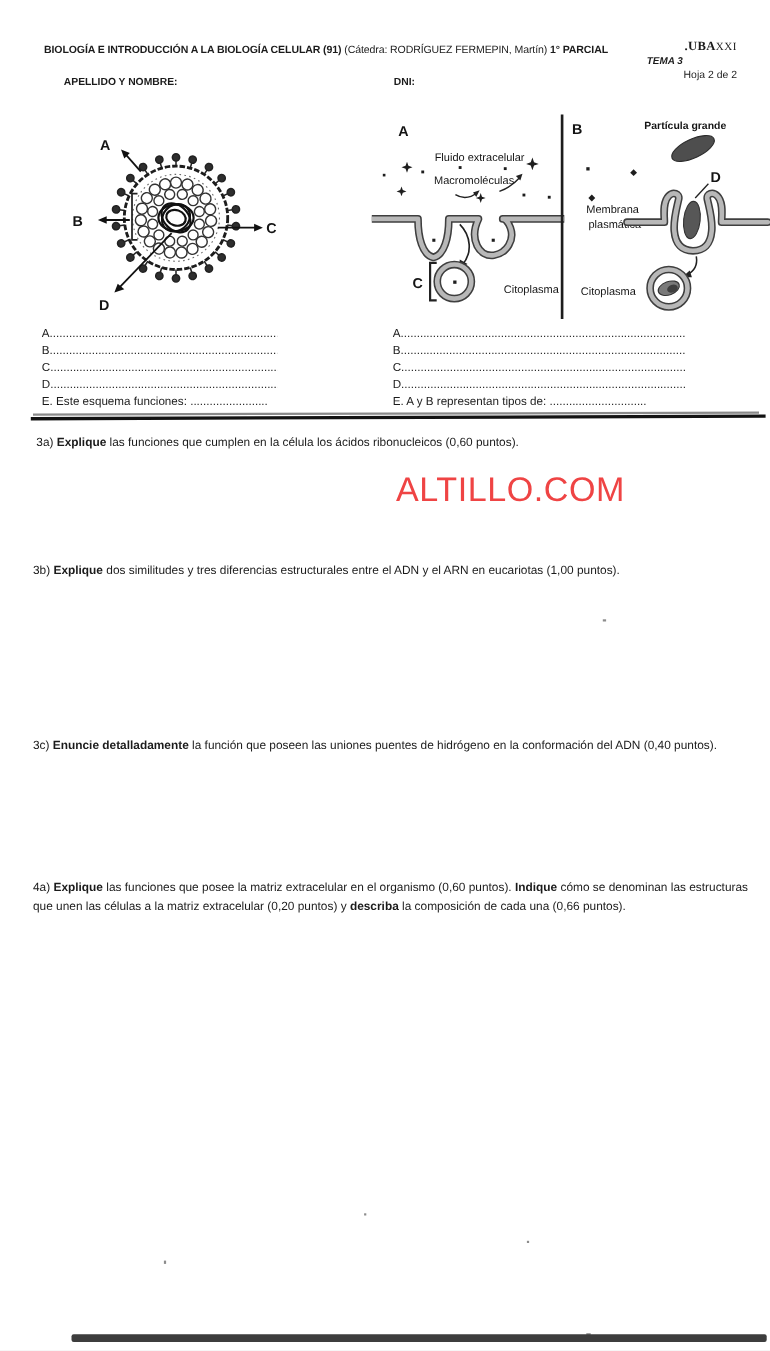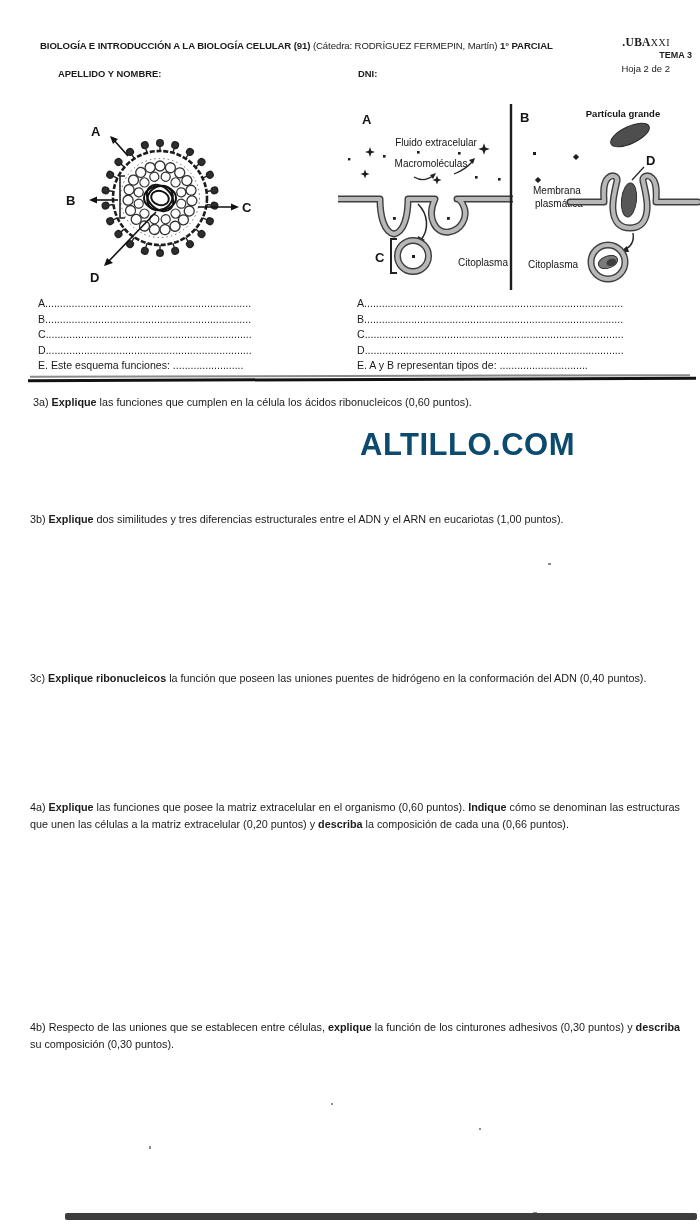--- a/index.html
+++ b/index.html
@@ -5,36 +5,36 @@
   html,body{margin:0;padding:0;background:#e8e8e8;}
   .page{position:relative;width:700px;height:1228px;background:#ffffff;
         font-family:"Liberation Sans",sans-serif;color:#1b1b1b;overflow:hidden;}
   .abs{position:absolute;}
   .b{font-weight:bold;}
   
   .title{left:40px;top:40px;font-size:9.6px;letter-spacing:-0.1px;white-space:nowrap;}
   .brand{left:598px;top:34px;width:72px;text-align:right;line-height:13px;font-family:Liberation Serif, serif;}
   .brand .uba{font-size:11.5px;font-weight:bold;letter-spacing:0.3px;}
   .brand .xxi{font-size:10px;letter-spacing:0.5px;}
-  .tema{left:620px;top:50px;width:72px;text-align:right;font-size:9px;font-weight:bold;}
+  .tema{left:588px;top:50px;width:72px;font-size:9px;font-weight:bold;font-style:italic;}
   .hoja{left:598px;top:63px;width:72px;text-align:right;font-size:9.5px;}
   .idrow{top:68px;font-size:9.4px;font-weight:bold;}
   
   .q2p{left:33px;top:86px;width:664px;font-size:10.8px;line-height:15px;text-align:justify;}
   
   .ansline{height:15.6px;overflow:hidden;white-space:nowrap;font-size:10.6px;}
   .anscol-l{left:38px;top:297px;width:214px;}
   .anscol-r{left:357px;top:297px;width:266px;}
   
   .sep1{left:30px;top:375px;width:660px;height:1.5px;background:#8a8a8a;transform:rotate(-0.15deg);}
   .sep2{left:28px;top:377.5px;width:668px;height:3px;background:#121212;transform:rotate(-0.2deg);}
   
   .q{font-size:10.8px;line-height:16.5px;}
   .q3a{left:33px;top:394px;width:650px;}
-  .wm{left:360px;top:427px;font-size:31px;font-weight:700;letter-spacing:0.5px;color:#0c4a6e;}
+  .wm{left:360px;top:427px;font-size:31px;font-weight:400;letter-spacing:0.5px;color:#ef4444;}
   .q3b{left:30px;top:511px;width:660px;}
   .q3c{left:30px;top:670px;width:668px;}
   .q4a{left:30px;top:799px;width:650px;text-align:justify;}
   .q4b{left:30px;top:1019px;width:650px;text-align:justify;}
   .speck{background:#8c8c8c;}
   .botbar{left:65px;top:1213px;width:632px;height:7px;background:#3d3d3d;border-radius:2px;}
   svg text{font-family:"Liberation Sans",sans-serif;fill:#141414;}
   svg .dlab{font-size:13px;font-weight:bold;}
   svg .dtxt{font-size:10px;}
   svg .dtxt-b{font-size:9.5px;font-weight:bold;}
@@ -383,30 +383,27 @@
     <span>3a) </span><span class="b">Explique</span><span> las funciones que cumplen en la célula los ácidos ribonucleicos (0,60 puntos).</span>
   </div>
 
   <div class="abs wm">ALTILLO.COM</div>
 
   <div class="abs q q3b">
     <span>3b) </span><span class="b">Explique</span><span> dos similitudes y tres diferencias estructurales entre el ADN y el ARN en eucariotas (1,00 puntos).</span>
   </div>
 
   <div class="abs q q3c">
-    <span>3c) </span><span class="b">Explique ribonucleicos</span><span> la función que poseen las uniones puentes de hidrógeno en la conformación del ADN (0,40 puntos).</span>
+    <span>3c) </span><span class="b">Enuncie detalladamente</span><span> la función que poseen las uniones puentes de hidrógeno en la conformación del ADN (0,40 puntos).</span>
   </div>
 
   <div class="abs q q4a">
     <span>4a) </span><span class="b">Explique</span><span> las funciones que posee la matriz extracelular en el organismo (0,60 puntos). </span><span class="b">Indique</span><span> cómo se denominan las estructuras que unen las células a la matriz extracelular (0,20 puntos) y </span><span class="b">describa</span><span> la composición de cada una (0,66 puntos).</span>
   </div>
 
-  <div class="abs q q4b">
-    <span>4b) </span><span>Respecto de las uniones que se establecen entre células, </span><span class="b">explique</span><span> la función de los cinturones adhesivos (0,30 puntos) y </span><span class="b">describa</span><span> su composición (0,30 puntos).</span>
-  </div>
 
   <div class="abs speck" style="left:548px;top:563px;width:3px;height:2px;"></div>
   <div class="abs speck" style="left:331px;top:1103px;width:2px;height:2px;"></div>
   <div class="abs speck" style="left:479px;top:1128px;width:2px;height:2px;"></div>
   <div class="abs speck" style="left:149px;top:1146px;width:2px;height:3px;"></div>
   <div class="abs speck" style="left:533px;top:1212px;width:4px;height:2px;"></div>
 
   <div class="abs botbar"></div>
 
 </div>

